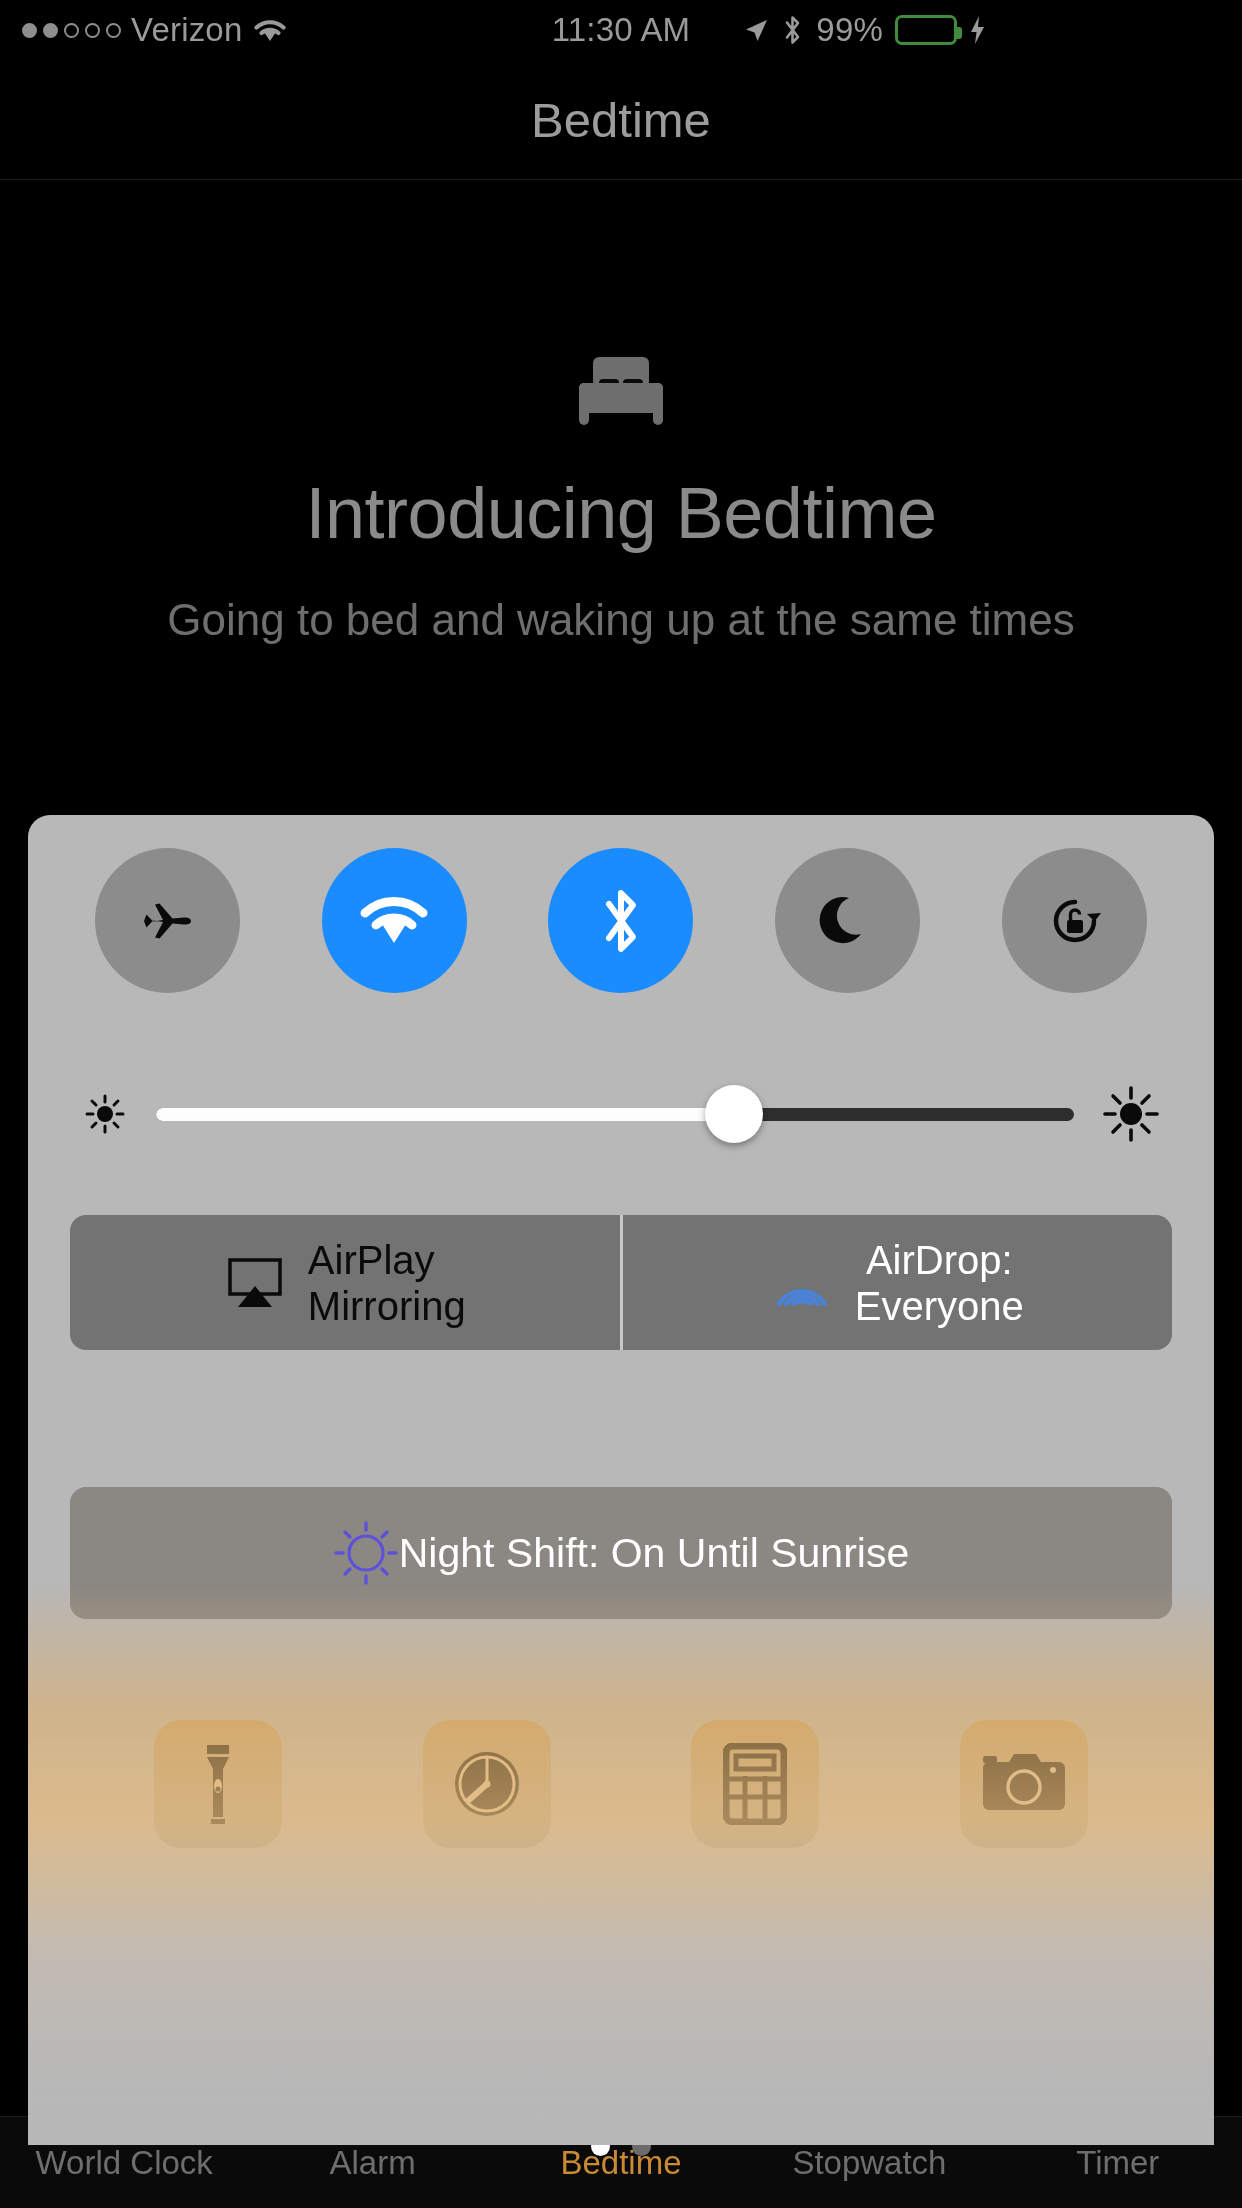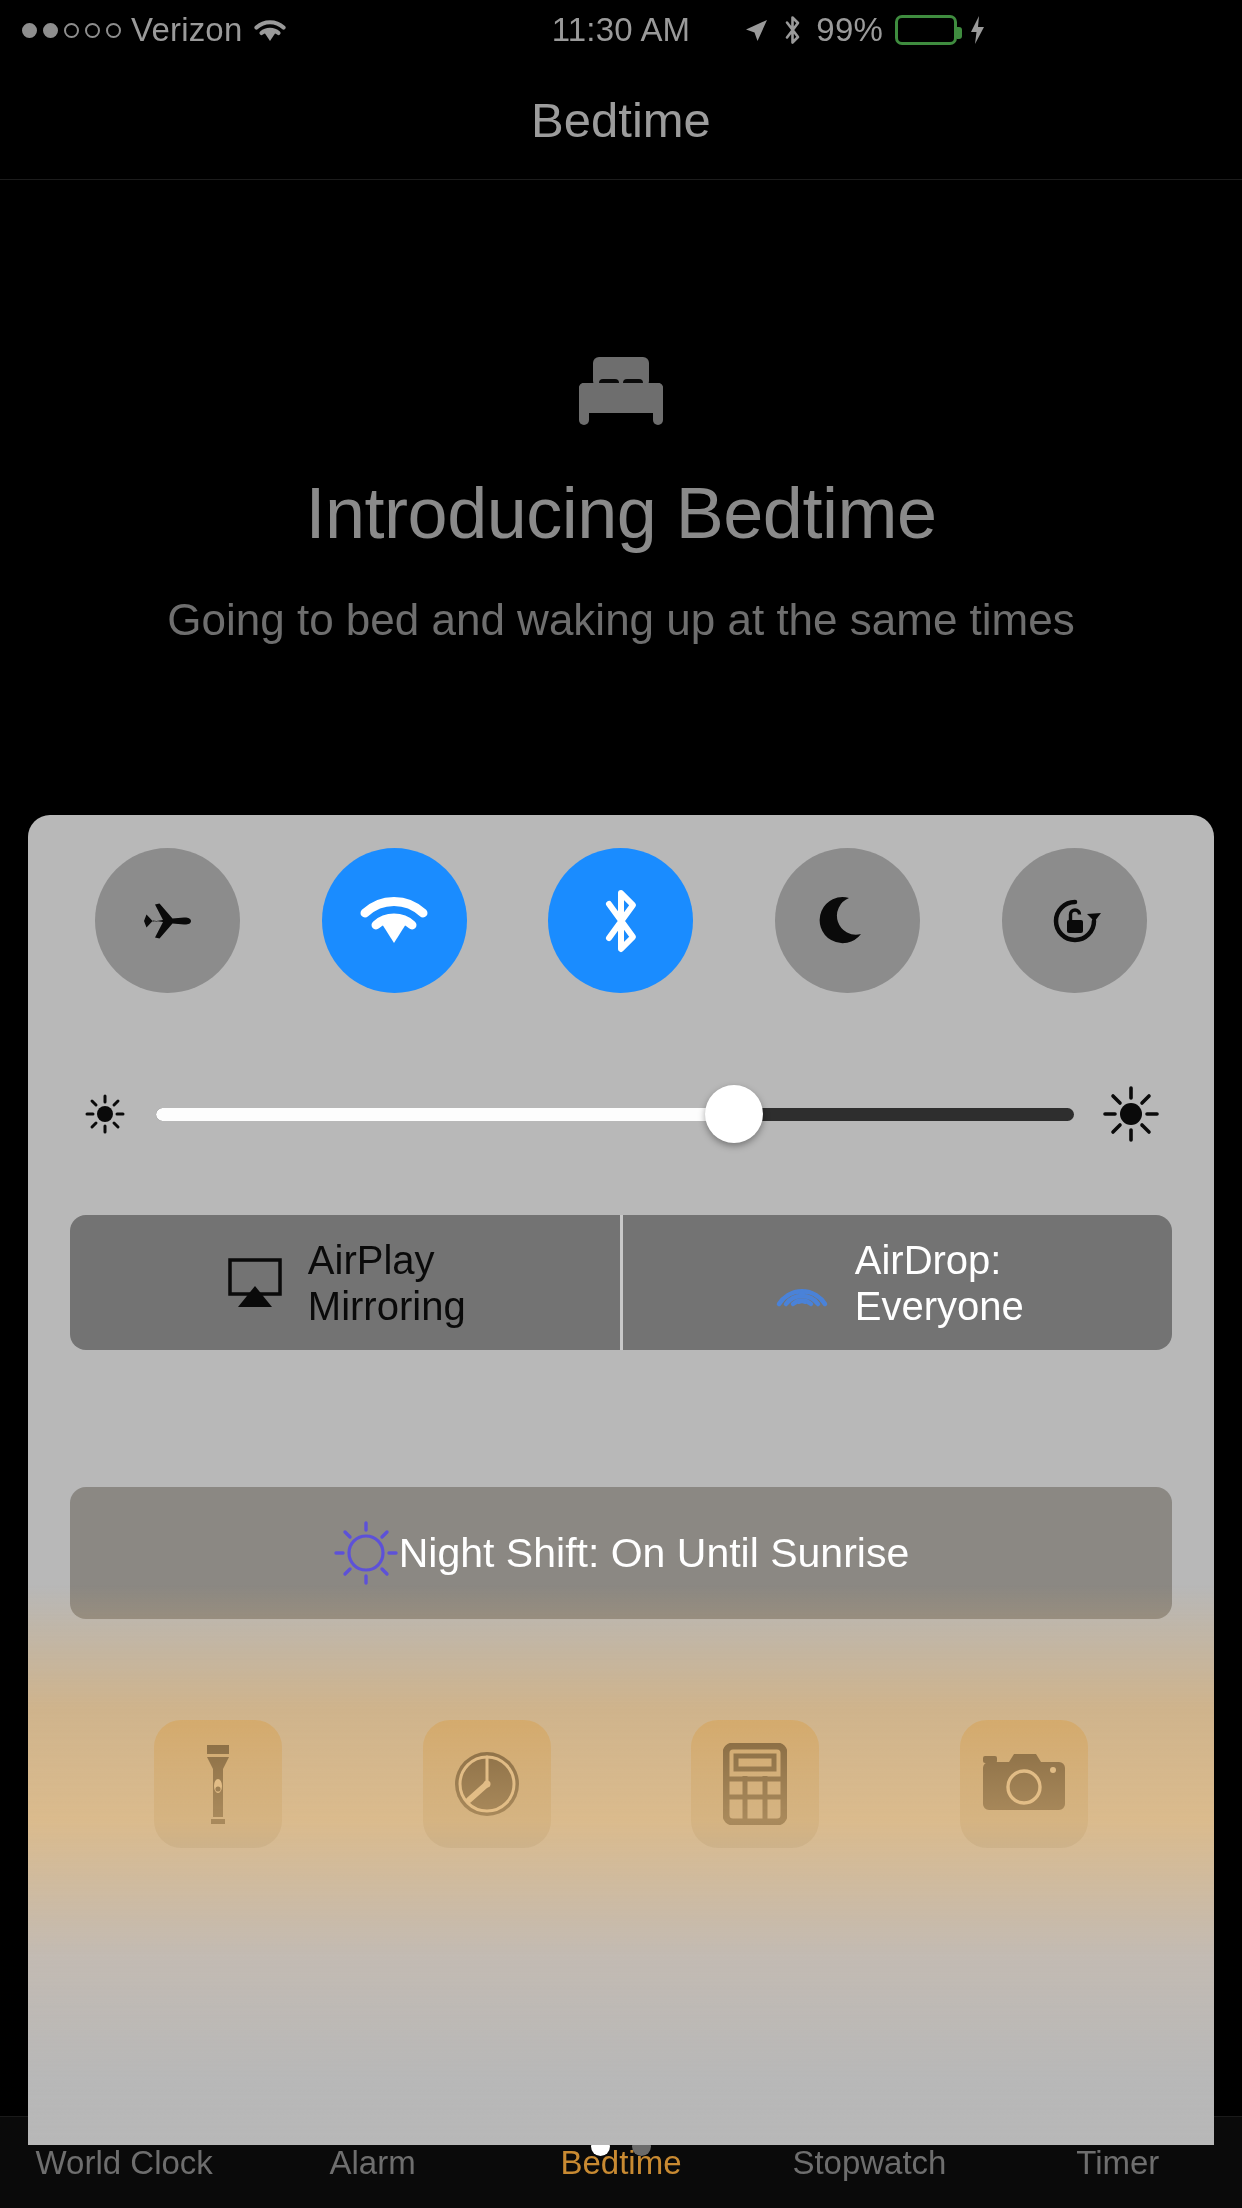--- a/index.html
+++ b/index.html
@@ -128,21 +128,21 @@
     position:absolute; top:400px; left:42px; width:1102px; height:135px;
     display:flex; border-radius:16px; overflow:hidden;
     background:rgba(105,105,105,0.88);
   }
   .media-cell {
     flex:1; display:flex; align-items:center; justify-content:center; gap:22px;
   }
   #media-divider { width:3px; background:rgba(215,215,215,0.85); }
   .media-label { font-size:40px; line-height:1.15; }
   #airplay-label { color:#0a0a0a; }
-  #airdrop-label { color:#ffffff; }
+  #airdrop-label { color:#ffffff;text-align:center; }
 
   
   #night-shift {
     position:absolute; top:672px; left:42px; width:1102px; height:132px;
     border-radius:16px; display:flex; align-items:center; justify-content:center;
     background:rgba(120,115,108,0.70);
     backdrop-filter:blur(2px);
   }
   #night-shift-label { font-size:41px; color:#fff; }
 

